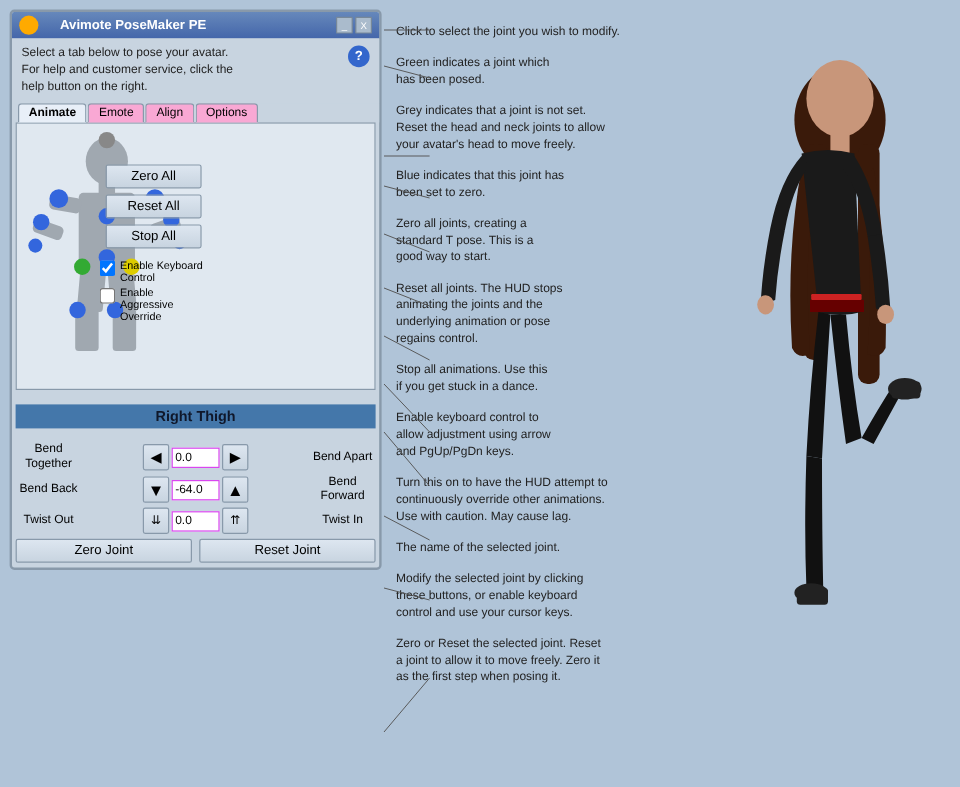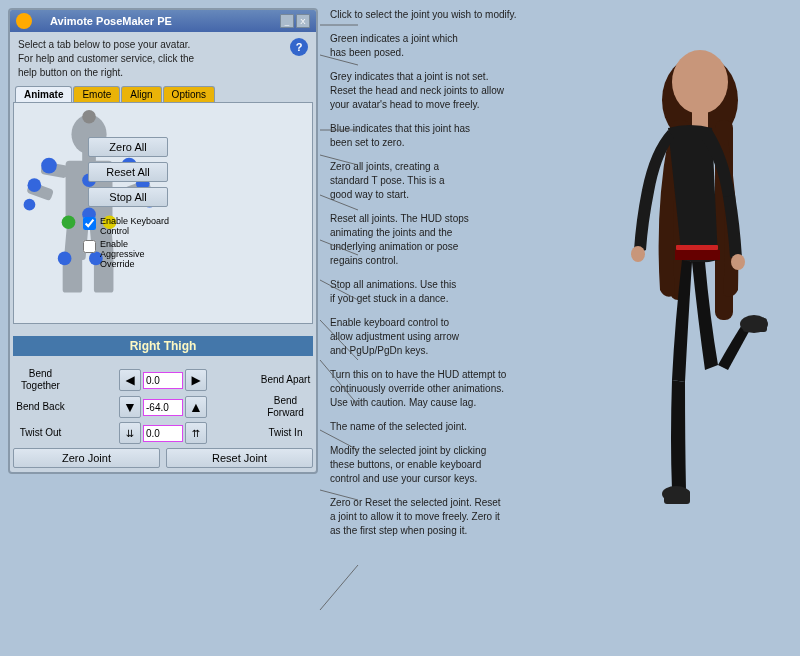--- a/index.html
+++ b/index.html
@@ -99,21 +99,21 @@
 
     
     .tabs-row {
       display: flex;
       padding: 0 5px;
       gap: 1px;
       background: #c8d4e0;
     }
     .tab {
       padding: 2px 8px;
-      background: #eab308;
+      background: #f9a8d4;
       border: 1px solid #8899aa;
       border-bottom: none;
       cursor: pointer;
       font-size: 10px;
       border-radius: 3px 3px 0 0;
     }
     .tab.active {
       background: #e8eff8;
       font-weight: bold;
     }
@@ -154,21 +154,21 @@
       display: flex;
       align-items: flex-start;
       gap: 4px;
       font-size: 10px;
     }
     .checkbox-row input { margin-top: 1px; }
 
     
     .joint-name-bar {
       background: #4477aa;
-      color: #fef9c3;
+      color: #0f172a;
       text-align: center;
       padding: 3px;
       font-size: 12px;
       font-weight: bold;
       margin: 12px 3px;
     }
 
     
     .adj-grid {
       display: grid;
@@ -234,20 +234,21 @@
       position: absolute;
       left: 330px;
       top: 8px;
       width: 210px;
     }
     .annotation-item {
       margin-bottom: 10px;
       font-size: 10px;
       color: #222;
       line-height: 1.4;
+      margin-top: 12px;
     }
 
     
     .avatar-area {
       position: absolute;
       right: 10px;
       top: 10px;
       width: 230px;
       height: 635px;
     }

